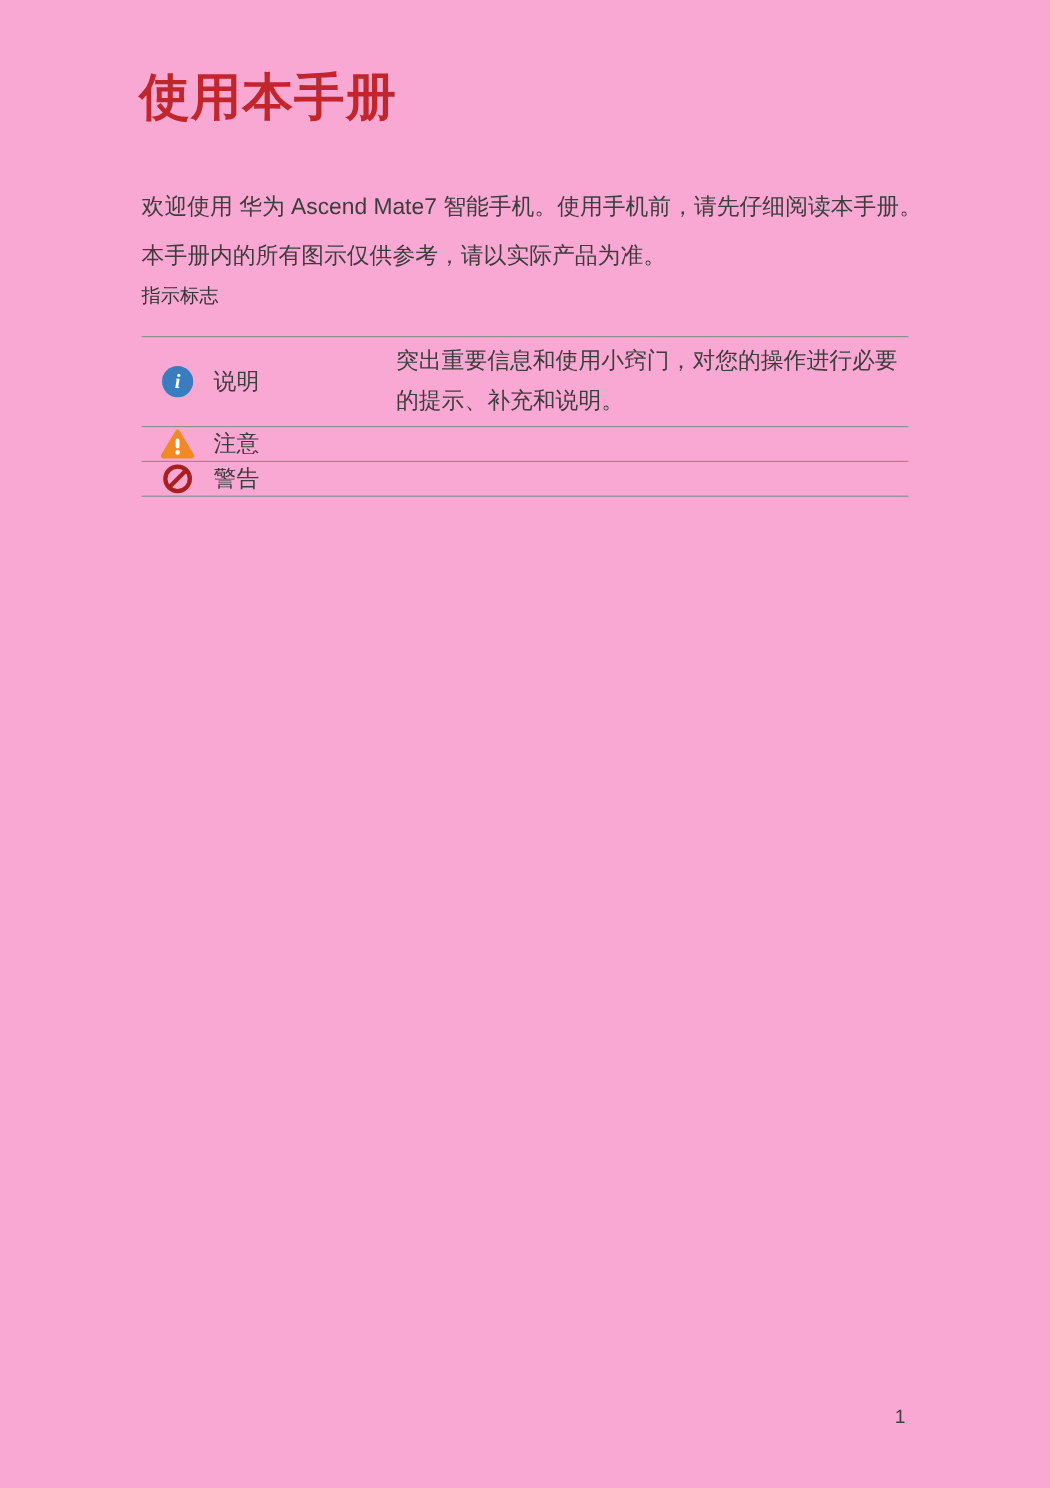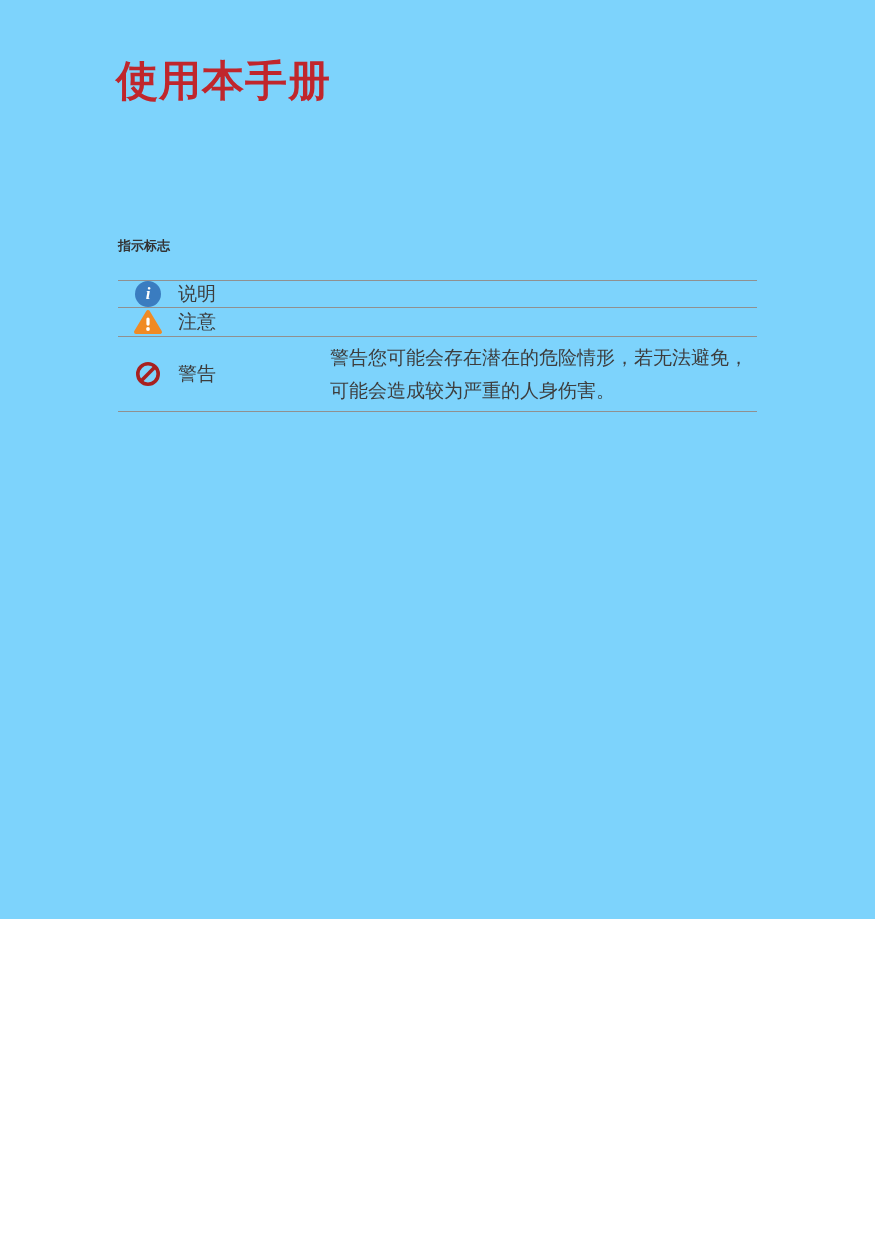--- a/index.html
+++ b/index.html
@@ -3,22 +3,22 @@
 <meta charset="utf-8">
 <style>
   html, body {
     margin: 0;
     padding: 0;
     background: #ffffff;
   }
   .page {
     position: relative;
     width: 875px;
-    height: 919px;
-    background: #7dd3fc;
+    height: 1240px;
+    background: #f9a8d4;
     font-family: "Liberation Sans", "DejaVu Sans", sans-serif;
     color: #3d3d3d;
     overflow: hidden;
   }
   .title {
     position: absolute;
     left: 116px;
     top: 58px;
     margin: 0;
     font-size: 42px;
@@ -36,22 +36,22 @@
     font-size: 19px;
     line-height: 41px;
     color: #3d3d3d;
     white-space: pre-line;
   }
   .section-heading {
     position: absolute;
     left: 118px;
     top: 237px;
     margin: 0;
-    font-size: 13px;
-    font-weight: bold;
+    font-size: 16px;
+    font-weight: normal;
     color: #333333;
   }
   .symbols-table {
     position: absolute;
     left: 118px;
     top: 280px;
     width: 639px;
   }
   .trow {
     display: flex;
@@ -122,30 +122,34 @@
     color: #3f3f3f;
   }
 </style>
 </head>
 <body>
 
 <div class="page">
 
   <h1 class="title">使用本手册</h1>
 
+  <p class="intro">欢迎使用 华为 Ascend Mate7 智能手机。使用手机前，请先仔细阅读本手册。
+本手册内的所有图示仅供参考，请以实际产品为准。</p>
 
   <h2 class="section-heading">指示标志</h2>
 
   <div class="symbols-table">
 
     <div class="trow">
       <div class="icon-cell">
         <span class="info-icon">i</span>
       </div>
       <div class="label-cell">说明</div>
+      <div class="desc-cell">突出重要信息和使用小窍门，对您的操作进行必要
+的提示、补充和说明。</div>
     </div>
 
     <div class="trow">
       <div class="icon-cell">
         <svg class="caution-svg" width="30" height="28" viewBox="0 0 30 28">
           <polygon class="tri" points="15,4 27,24 3,24"></polygon>
           <rect x="13.4" y="9.5" width="3.2" height="8.2" rx="1.6" fill="#ffffff"></rect>
           <circle cx="15" cy="21" r="1.9" fill="#ffffff"></circle>
         </svg>
       </div>
@@ -153,21 +157,19 @@
     </div>
 
     <div class="trow">
       <div class="icon-cell">
         <svg class="warning-svg" width="28" height="28" viewBox="0 0 28 28">
           <circle class="ring" cx="14" cy="14" r="10.2"></circle>
           <line class="slash" x1="6.8" y1="21.2" x2="21.2" y2="6.8"></line>
         </svg>
       </div>
       <div class="label-cell">警告</div>
-      <div class="desc-cell">警告您可能会存在潜在的危险情形，若无法避免，
-可能会造成较为严重的人身伤害。</div>
     </div>
 
   </div>
 
   <div class="page-number">1</div>
 
 </div>
 
 </body></html>

